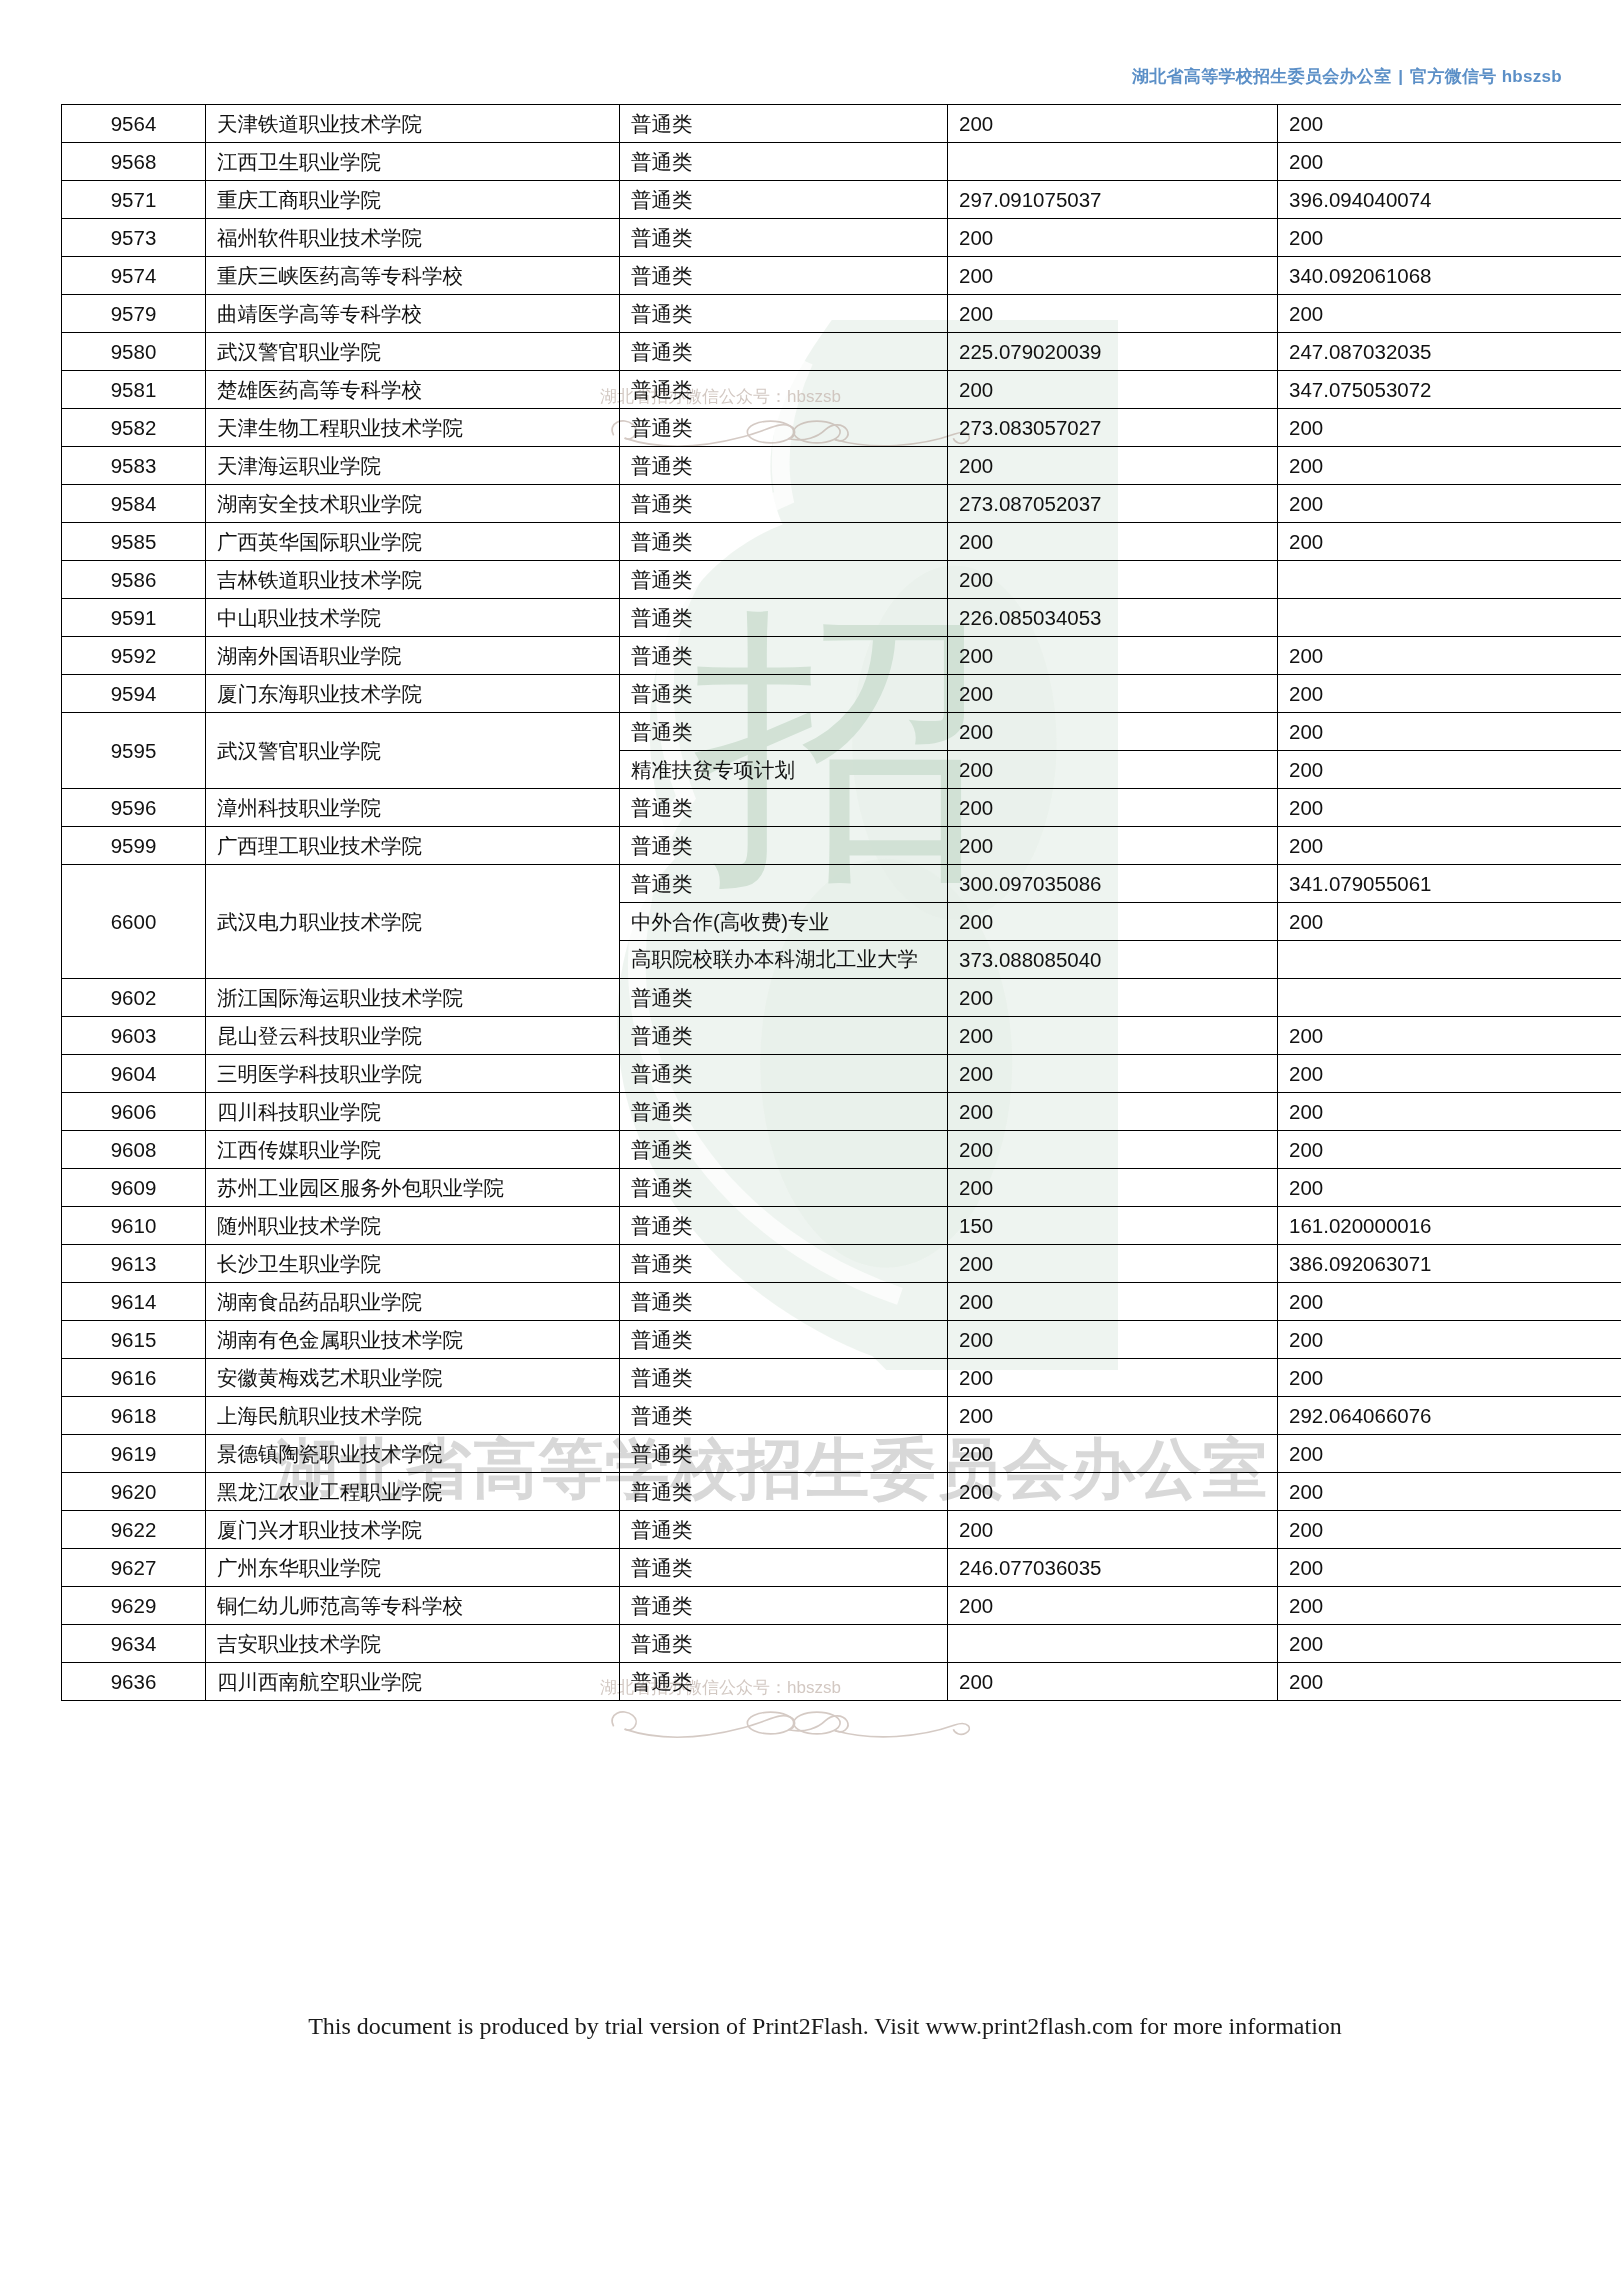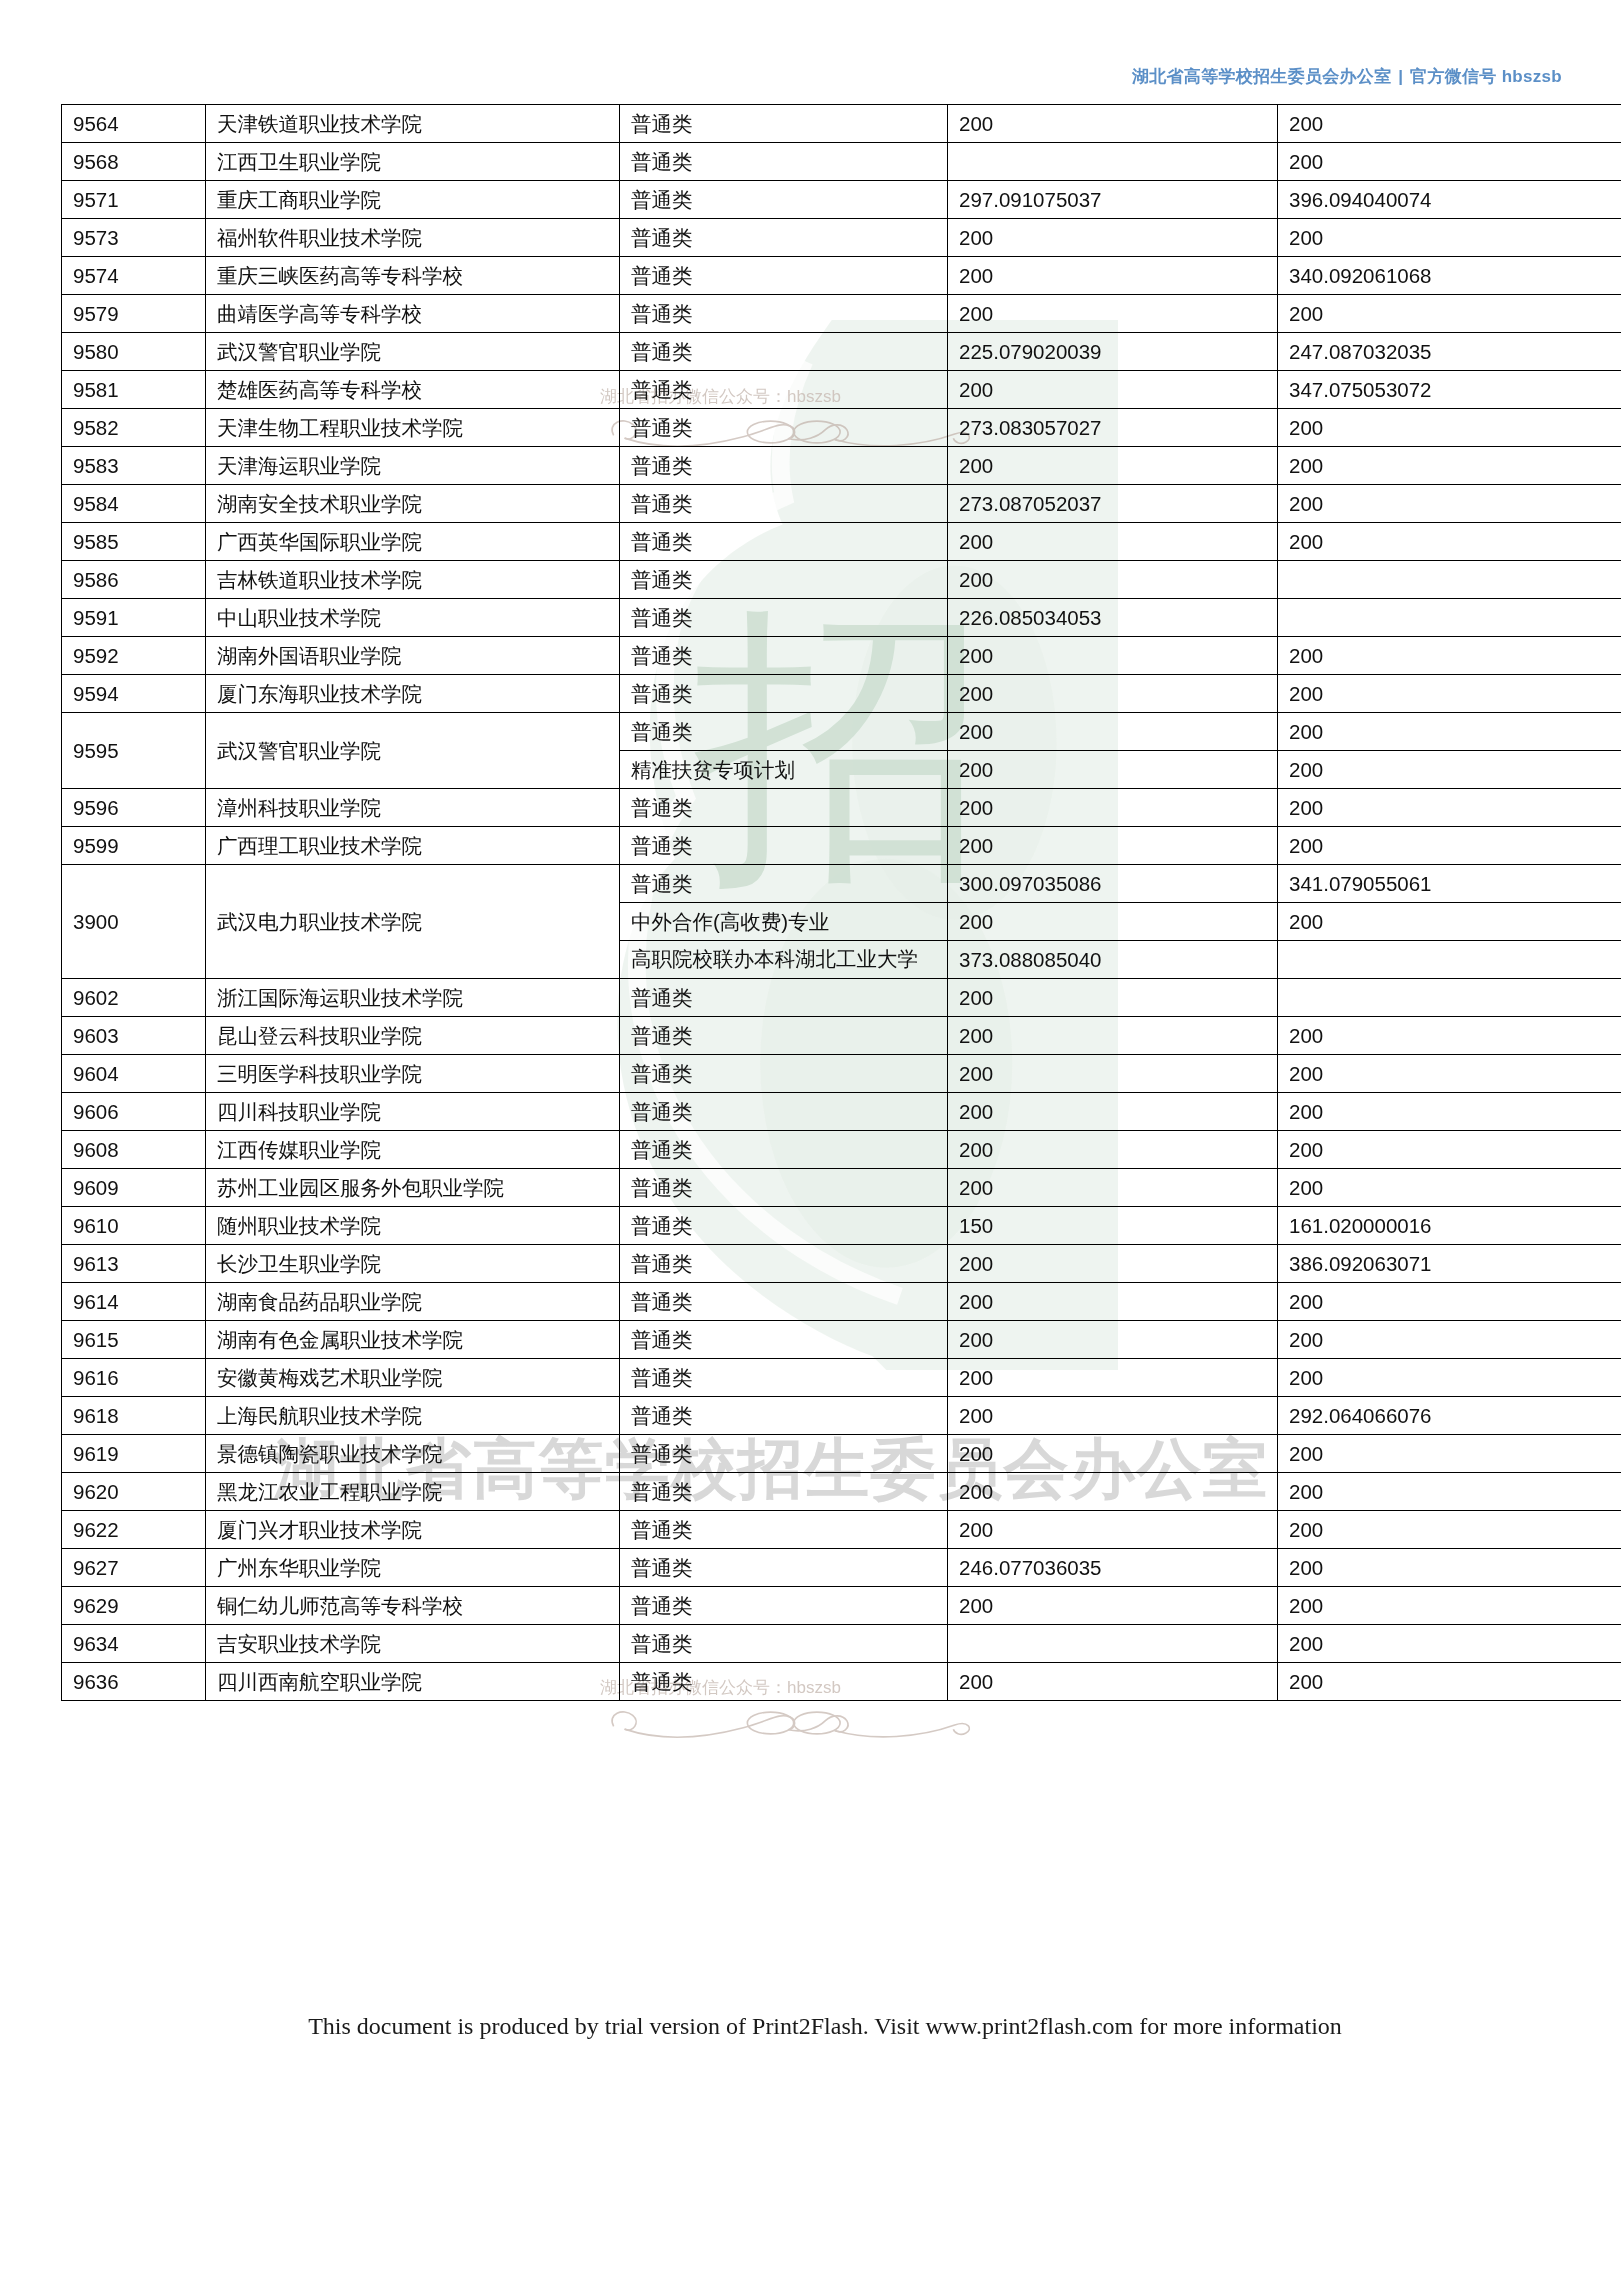--- a/index.html
+++ b/index.html
@@ -121,21 +121,21 @@
   table.data td {
     border: 1px solid #000000;
     font-size: 20.5px;
     color: #111111;
     padding: 0 11px;
     height: 37px;
     vertical-align: middle;
     background: transparent;
     font-family: "Liberation Sans", "DejaVu Sans", sans-serif;
   }
-  .c-code  { width: 121px; text-align: left; }
+  .c-code  { width: 121px; text-align: center; }
   .c-name  { width: 391px; text-align: left; padding-left: 17.7px; }
   .c-type  { width: 305px; text-align: left; padding-left: 16.4px; }
   .c-v1    { width: 307px; text-align: left; padding-left: 17.7px; }
   .c-v2    { width: 374px; text-align: left; padding-left: 17.7px; }
   td.tall { height: 74px; }
   td.wrapcell { white-space: normal; line-height: 1.28; }
 
   
   .footer {
     position: absolute;
@@ -338,21 +338,21 @@
             <td class="c-v2">200</td>
           </tr>
           <tr>
             <td class="c-code">9599</td>
             <td class="c-name">广西理工职业技术学院</td>
             <td class="c-type">普通类</td>
             <td class="c-v1">200</td>
             <td class="c-v2">200</td>
           </tr>
           <tr>
-            <td class="c-code" rowspan="3">3900</td>
+            <td class="c-code" rowspan="3">6600</td>
             <td class="c-name" rowspan="3">武汉电力职业技术学院</td>
             <td class="c-type">普通类</td>
             <td class="c-v1">300.097035086</td>
             <td class="c-v2">341.079055061</td>
           </tr>
           <tr>
             <td class="c-type">中外合作(高收费)专业</td>
             <td class="c-v1">200</td>
             <td class="c-v2">200</td>
           </tr>

